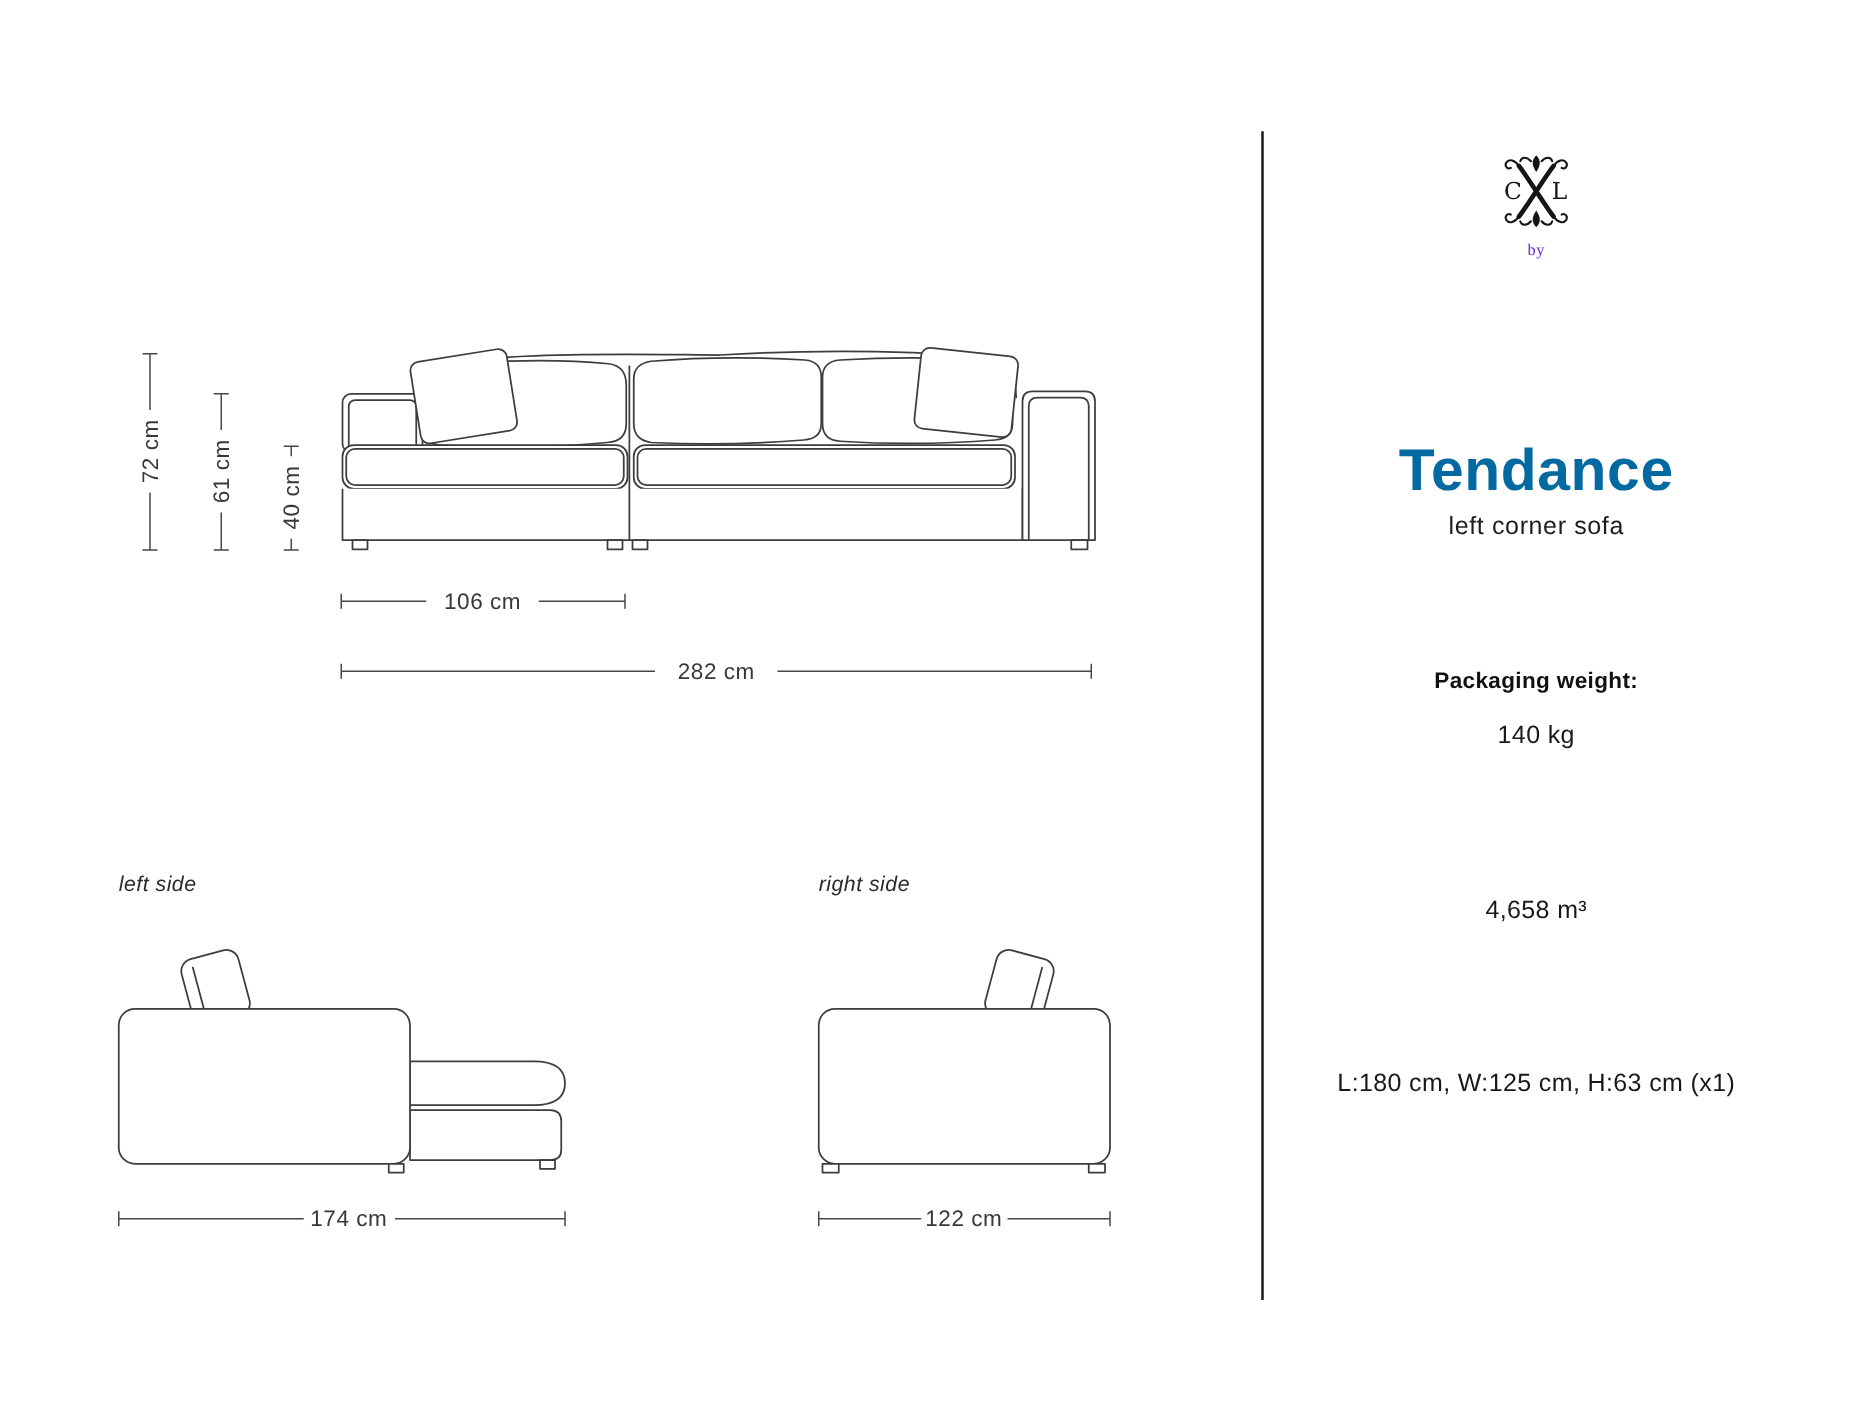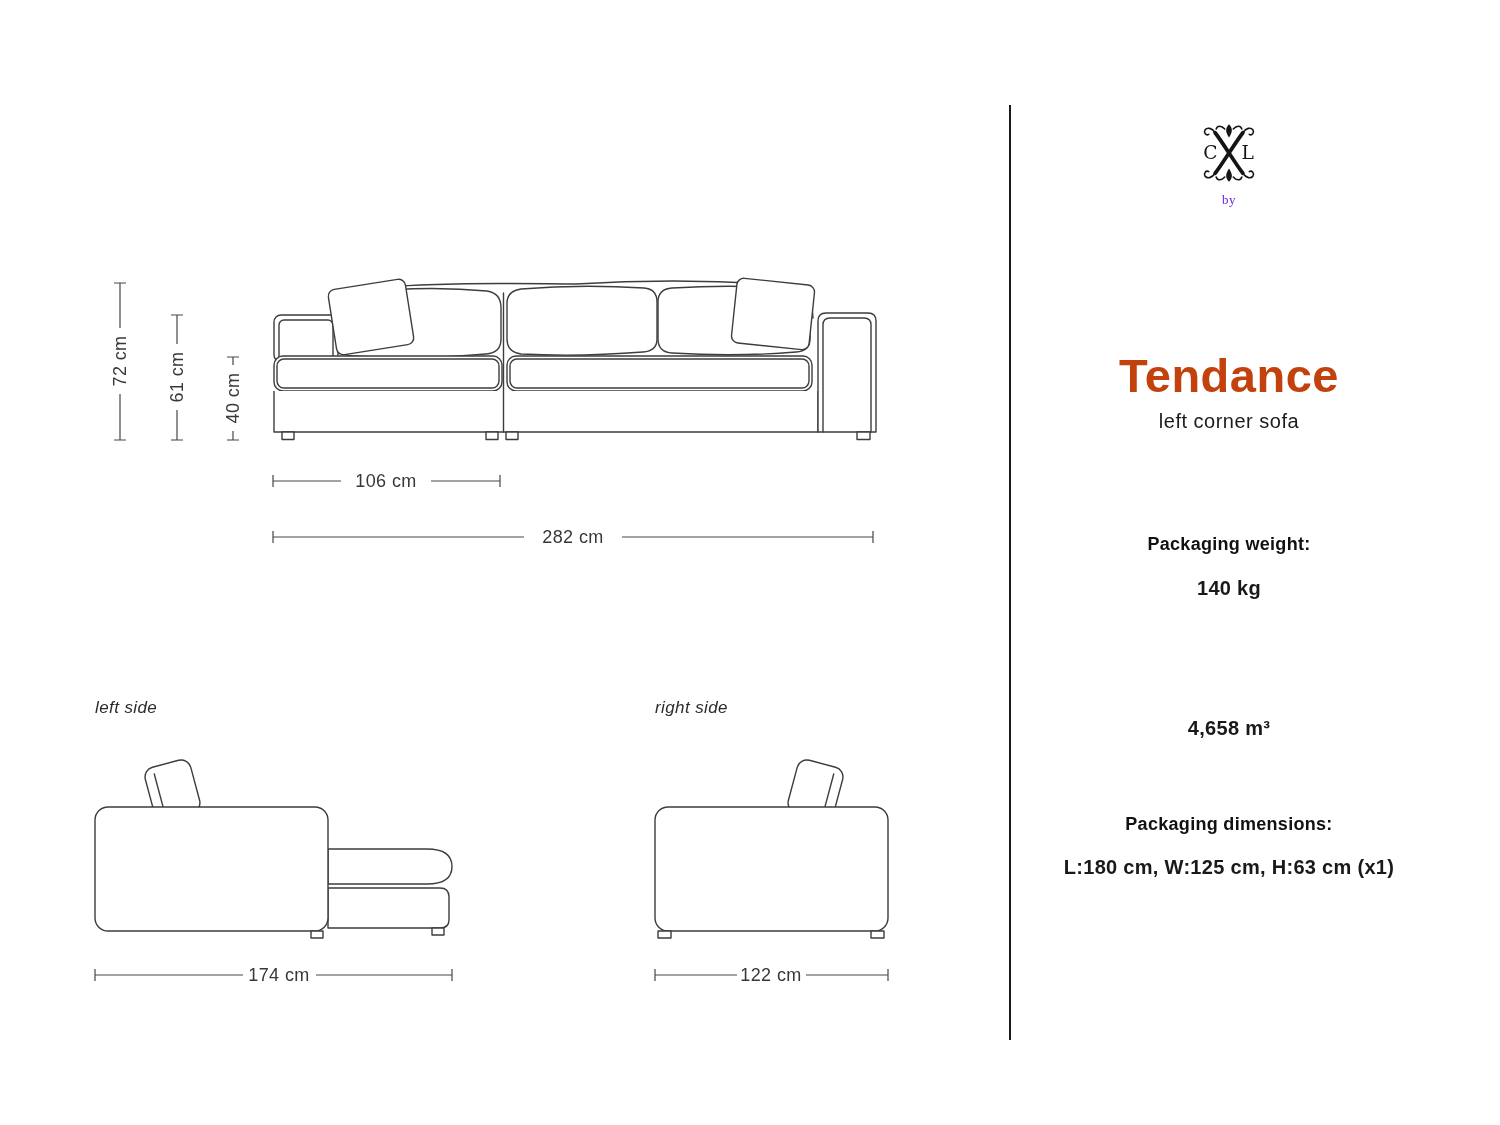--- a/index.html
+++ b/index.html
@@ -11,25 +11,25 @@
 
   .panel-divider{position:absolute;left:1009px;top:105px;width:2px;height:935px;background:#1a1a1a;}
 
   .info{position:absolute;left:1010px;top:0;width:438px;height:1125px;text-align:center;}
   .info > div, .info > h1{position:absolute;left:0;width:100%;margin:0;}
 
   .logo-wrap{top:120px;}
   .by{top:192px;font-size:13px;color:#6d28d9;letter-spacing:.5px;font-family:Liberation Serif, serif;}
   .brandname{top:206px;font-family:"DejaVu Serif", serif;font-size:25px;color:#1d1d1d;letter-spacing:1.5px;}
 
-  .title{top:348px;font-size:47px;font-weight:bold;color:#c2410c;letter-spacing:.5px;}
+  .title{top:348px;font-size:47px;font-weight:bold;color:#0369a1;letter-spacing:.5px;}
   .subtitle{top:410px;font-size:20px;color:#1c1c1c;letter-spacing:.5px;}
 
   .pack-label{font-size:18px;font-weight:bold;color:#111;letter-spacing:.3px;}
-  .pack-value{font-size:20px;color:#191919;letter-spacing:.3px;font-weight:bold;}
+  .pack-value{font-size:20px;color:#191919;letter-spacing:.3px;}
   .w-label{top:534px;} .w-value{top:577px;}
   .v-label{top:676px;} .v-value{top:717px;}
   .d-label{top:814px;} .d-line1{top:856px;} .d-line2{top:901px;}
 
   
   .fw{fill:#ffffff;stroke:#3d3d3d;stroke-width:1.4;stroke-linejoin:round;}
   .ln{fill:none;stroke:#3d3d3d;stroke-width:1.4;stroke-linejoin:round;stroke-linecap:round;}
   .dim{fill:none;stroke:#474747;stroke-width:1.2;stroke-linecap:butt;}
   .dimtxt{font-family:"Liberation Sans", sans-serif;font-size:18px;fill:#383838;letter-spacing:.4px;}
   .side-label{font-family:"Liberation Sans", sans-serif;font-size:17px;font-style:italic;fill:#2b2b2b;letter-spacing:.4px;}
@@ -174,16 +174,15 @@
     <div class="by">by</div>
 
     <h1 class="title">Tendance</h1>
     <div class="subtitle">left corner sofa</div>
 
     <div class="pack-label w-label">Packaging weight:</div>
     <div class="pack-value w-value">140 kg</div>
 
     <div class="pack-value v-value">4,658 m³</div>
 
-    <div class="pack-label d-label">Packaging dimensions:</div>
     <div class="pack-value d-line1">L:180 cm, W:125 cm, H:63 cm (x1)</div>
   </div>
 </div>
 
 </body></html>

